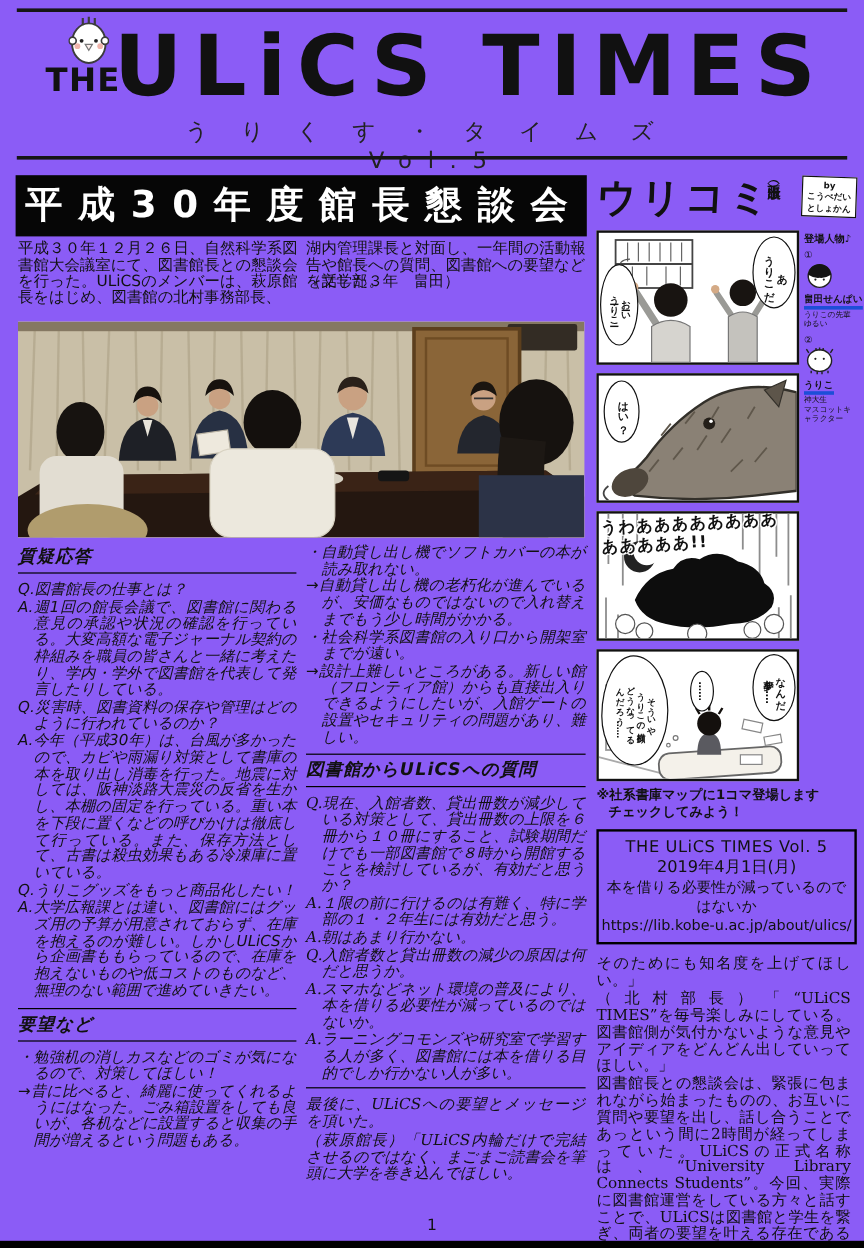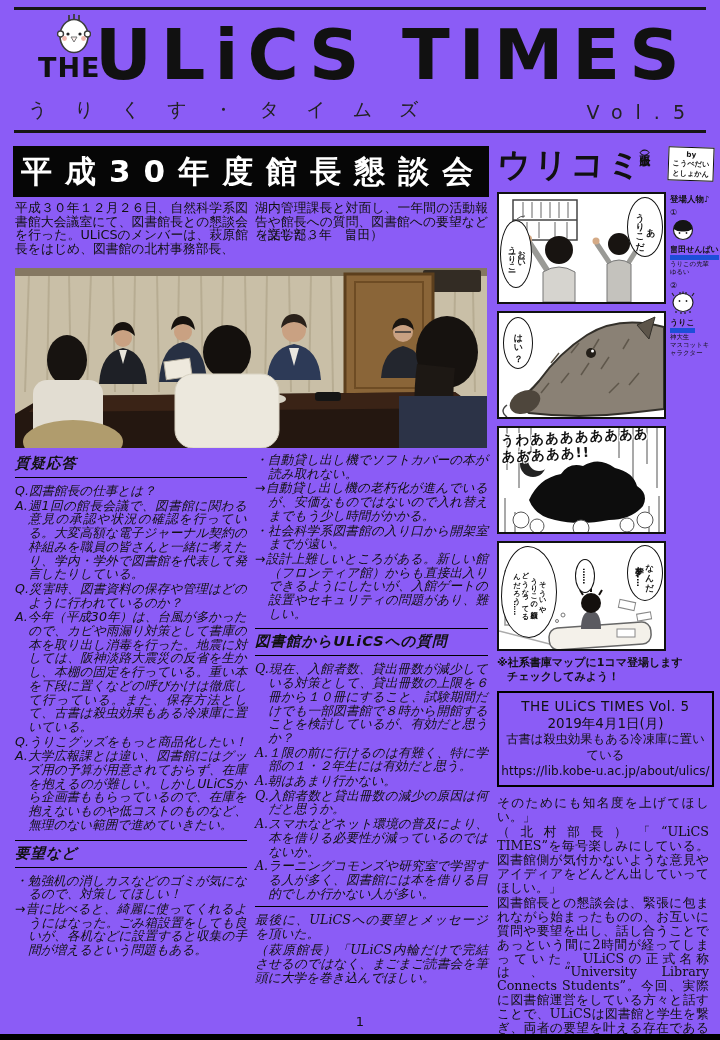--- a/index.html
+++ b/index.html
@@ -8,21 +8,21 @@
 
   .hrule { position:absolute; height:3px; background:#161616; left:14px; right:14px; }
   .rule-top { top:7px; }
   .rule-mid { top:130px; }
   .bottom-bar { position:absolute; left:0; right:0; bottom:0; height:6px; background:#000; }
 
   
   .mascot { position:absolute; left:57px; top:10px; }
   .mast-the { position:absolute; left:38px; top:52px; font-size:27px; font-weight:bold; letter-spacing:1px; }
   .mast-title { position:absolute; left:95px; top:20px; font-size:70px; font-weight:bold; letter-spacing:9px; line-height:1; white-space:nowrap; }
-  .mast-sub { position:absolute; left:28px; right:22px; top:97px; display:flex; justify-content:space-between; align-items:flex-end; }
+  .mast-sub { position:absolute; left:28px; right:22px; top:97px; display:flex; justify-content:space-between; align-items:center;flex-direction:column; }
   .mast-sub .jp { font-size:19px; letter-spacing:27px; color:#222; white-space:nowrap; }
   .mast-sub .vol { font-size:19px; letter-spacing:13px; color:#222; white-space:nowrap; }
 
   
   .headline { position:absolute; left:13px; top:146px; width:476px; height:51px; background:#060606; color:#fff;
               font-size:31px; font-weight:bold; letter-spacing:13px; line-height:51px; padding-left:8px; white-space:nowrap; overflow:hidden; }
 
   
   .intro { position:absolute; top:201px; width:233px; font-size:12.8px; line-height:13.6px; text-align:justify; }
   .intro-1 { left:15px; } .intro-2 { left:255px; }
@@ -58,21 +58,21 @@
   .vb { position:absolute; writing-mode:vertical-rl; background:#fff; border:1.5px solid #111; border-radius:50%;
         display:flex; align-items:center; justify-content:center; white-space:pre-line; text-align:center;
         font-weight:bold; line-height:1.2; padding:2px; }
   .scream { position:absolute; top:1px; left:2px; right:2px; font-weight:bold; font-size:13.5px; line-height:1.15; white-space:pre-line;
             transform:rotate(-3deg); text-shadow:1px 1px 0 #fff,-1px -1px 0 #fff,1px -1px 0 #fff,-1px 1px 0 #fff; letter-spacing:1px; }
   .cloud { border-radius:48% 52% 50% 50%/55% 50% 50% 45%; }
 
   .cast { width:44px; font-size:8px; padding-top:2px; }
   .cast-heading { font-size:8.5px; font-weight:bold; margin-bottom:2px; white-space:nowrap; }
   .cast-no { font-size:8px; }
-  .cast-name { font-size:8px; font-weight:bold; border-bottom:5px solid #1d4ed8; display:inline-block; margin-top:1px; white-space:nowrap; }
+  .cast-name { font-size:8px; font-weight:bold; border-bottom:3px solid #1d4ed8; display:inline-block; margin-top:1px; white-space:nowrap; }
   .cast-desc { font-size:6.4px; line-height:1.3; white-space:pre-line; margin-bottom:4px; }
 
   .comic-caption { margin-top:5px; font-size:11px; font-weight:bold; line-height:1.25; }
   .comic-caption .l2 { padding-left:10px; }
 
   .infobox { margin-top:7px; border:2px solid #000; text-align:center; padding:5px 1px 6px; line-height:1.28; }
   .infobox .t1 { font-size:13.5px; letter-spacing:.5px; }
   .infobox .t2 { font-size:13.5px; }
   .infobox .t3 { font-size:12.3px; }
   .infobox .t4 { font-size:12px; }
@@ -378,21 +378,21 @@
     </div>
 
     <div class="comic-caption">
       <div>※社系書庫マップに1コマ登場します</div>
       <div class="l2">チェックしてみよう！</div>
     </div>
 
     <div class="infobox">
       <div class="t1">THE ULiCS TIMES Vol. 5</div>
       <div class="t2">2019年4月1日(月)</div>
-      <div class="t3">古書は殺虫効果もある冷凍庫に置いている</div>
+      <div class="t3">本を借りる必要性が減っているのではないか</div>
       <div class="t4">https://lib.kobe-u.ac.jp/about/ulics/</div>
     </div>
 
     <div class="right-paras">
       <p class="body-serif">そのためにも知名度を上げてほしい。」</p>
       <p class="body-serif">（北村部長）「“ULiCS　TIMES”を毎号楽しみにしている。図書館側が気付かないような意見やアイディアをどんどん出していってほしい。」</p>
       <p class="body-serif">図書館長との懇談会は、緊張に包まれながら始まったものの、お互いに質問や要望を出し、話し合うことであっという間に2時間が経ってしまっていた。ULiCSの正式名称は、“University Library Connects Students”。今回、実際に図書館運営をしている方々と話すことで、ULiCSは図書館と学生を繋ぎ、両者の要望を叶える存在であることを実感した。</p>
     </div>
   </div>
 

